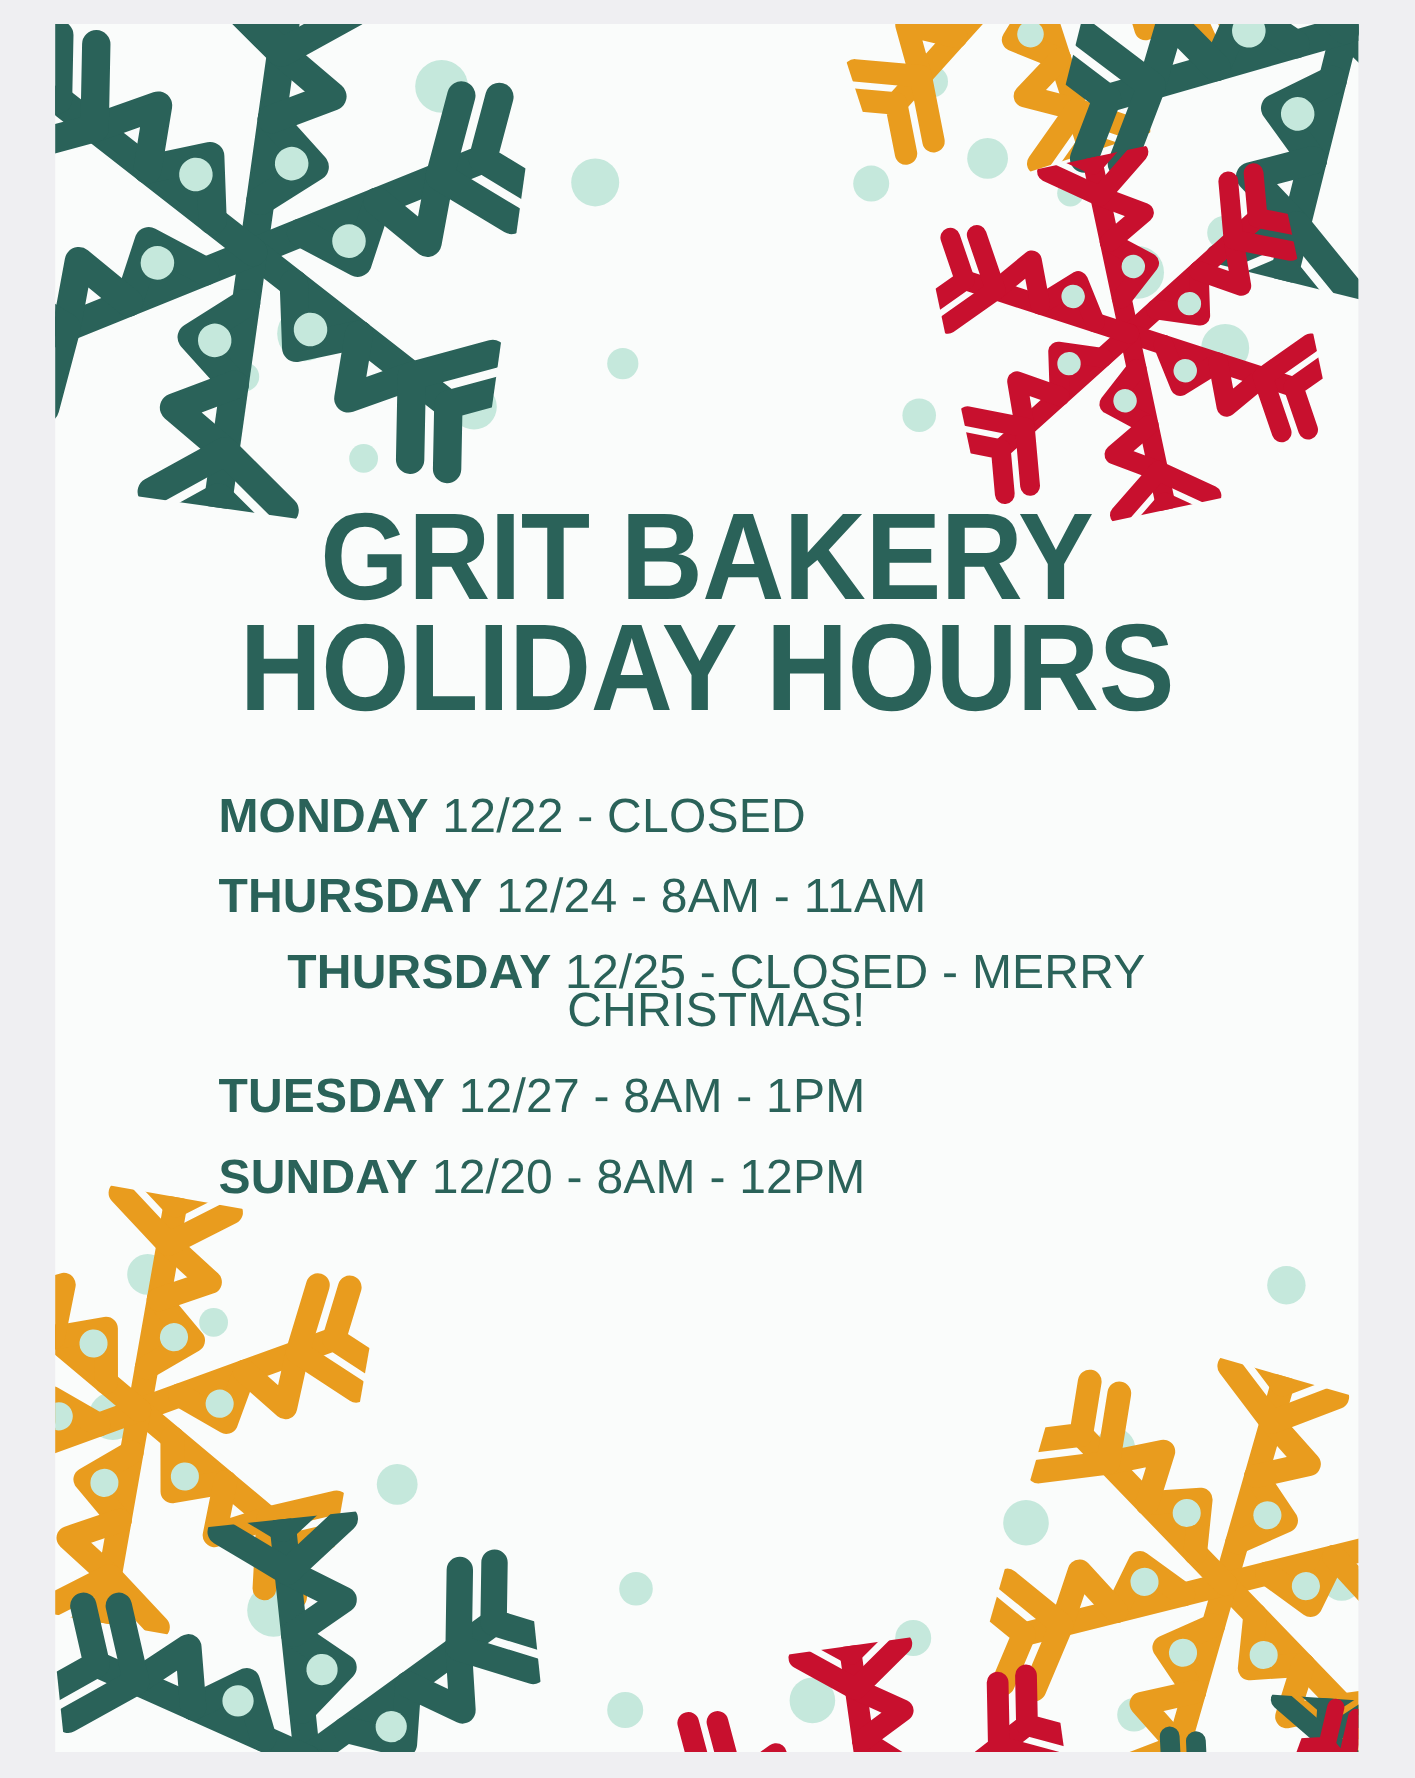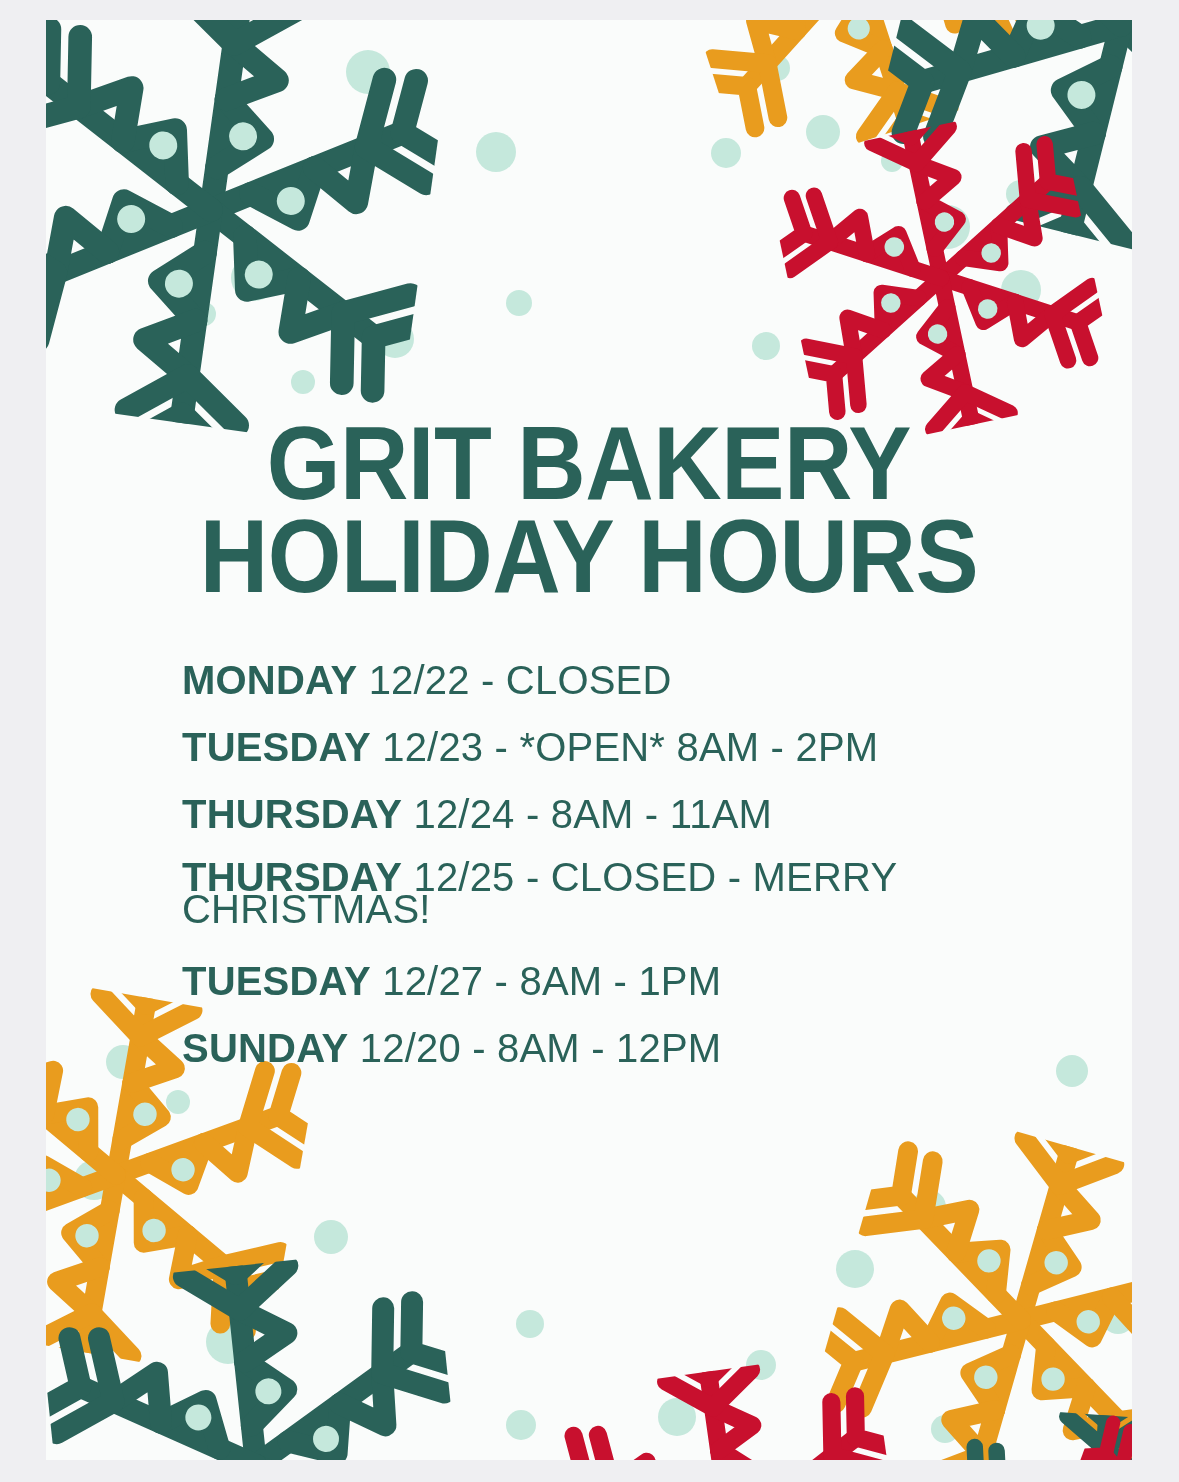--- a/index.html
+++ b/index.html
@@ -97,20 +97,21 @@
   .hour-row .day {
     font-weight: bold;
   }
   .hour-row .rest {
     font-weight: normal;
   }
   
   .hour-row.wrap {
     line-height: 0.80;
     margin-bottom: 36px;
+    text-align: center;
   }
 </style>
 </head>
 <body>
 
 <div id="poster-root">
   <div class="page">
 
     <div class="decor" id="decor-layer">
         <div class="dot" style="left: 300px; top: 30px; width: 44px; height: 44px;"></div>
@@ -684,21 +685,20 @@
         </div>
       </div>
 
     <div class="content">
 
       <div class="title">GRIT BAKERY
 HOLIDAY HOURS</div>
 
       <div class="hours" id="hours-list">
           <div class="hour-row"><span class="day">MONDAY</span><span class="rest"> 12/22 - CLOSED</span></div>
-          <div class="hour-row"><span class="day">TUESDAY</span><span class="rest"> 12/23 - *OPEN* 8AM - 2PM</span></div>
           <div class="hour-row"><span class="day">THURSDAY</span><span class="rest"> 12/24 - 8AM - 11AM</span></div>
           <div class="hour-row wrap"><span class="day">THURSDAY</span><span class="rest"> 12/25 - CLOSED - MERRY CHRISTMAS!</span></div>
           <div class="hour-row"><span class="day">TUESDAY</span><span class="rest"> 12/27 - 8AM - 1PM</span></div>
           <div class="hour-row"><span class="day">SUNDAY</span><span class="rest"> 12/20 - 8AM - 12PM</span></div>
         </div>
 
     </div>
   </div>
 </div>
 

